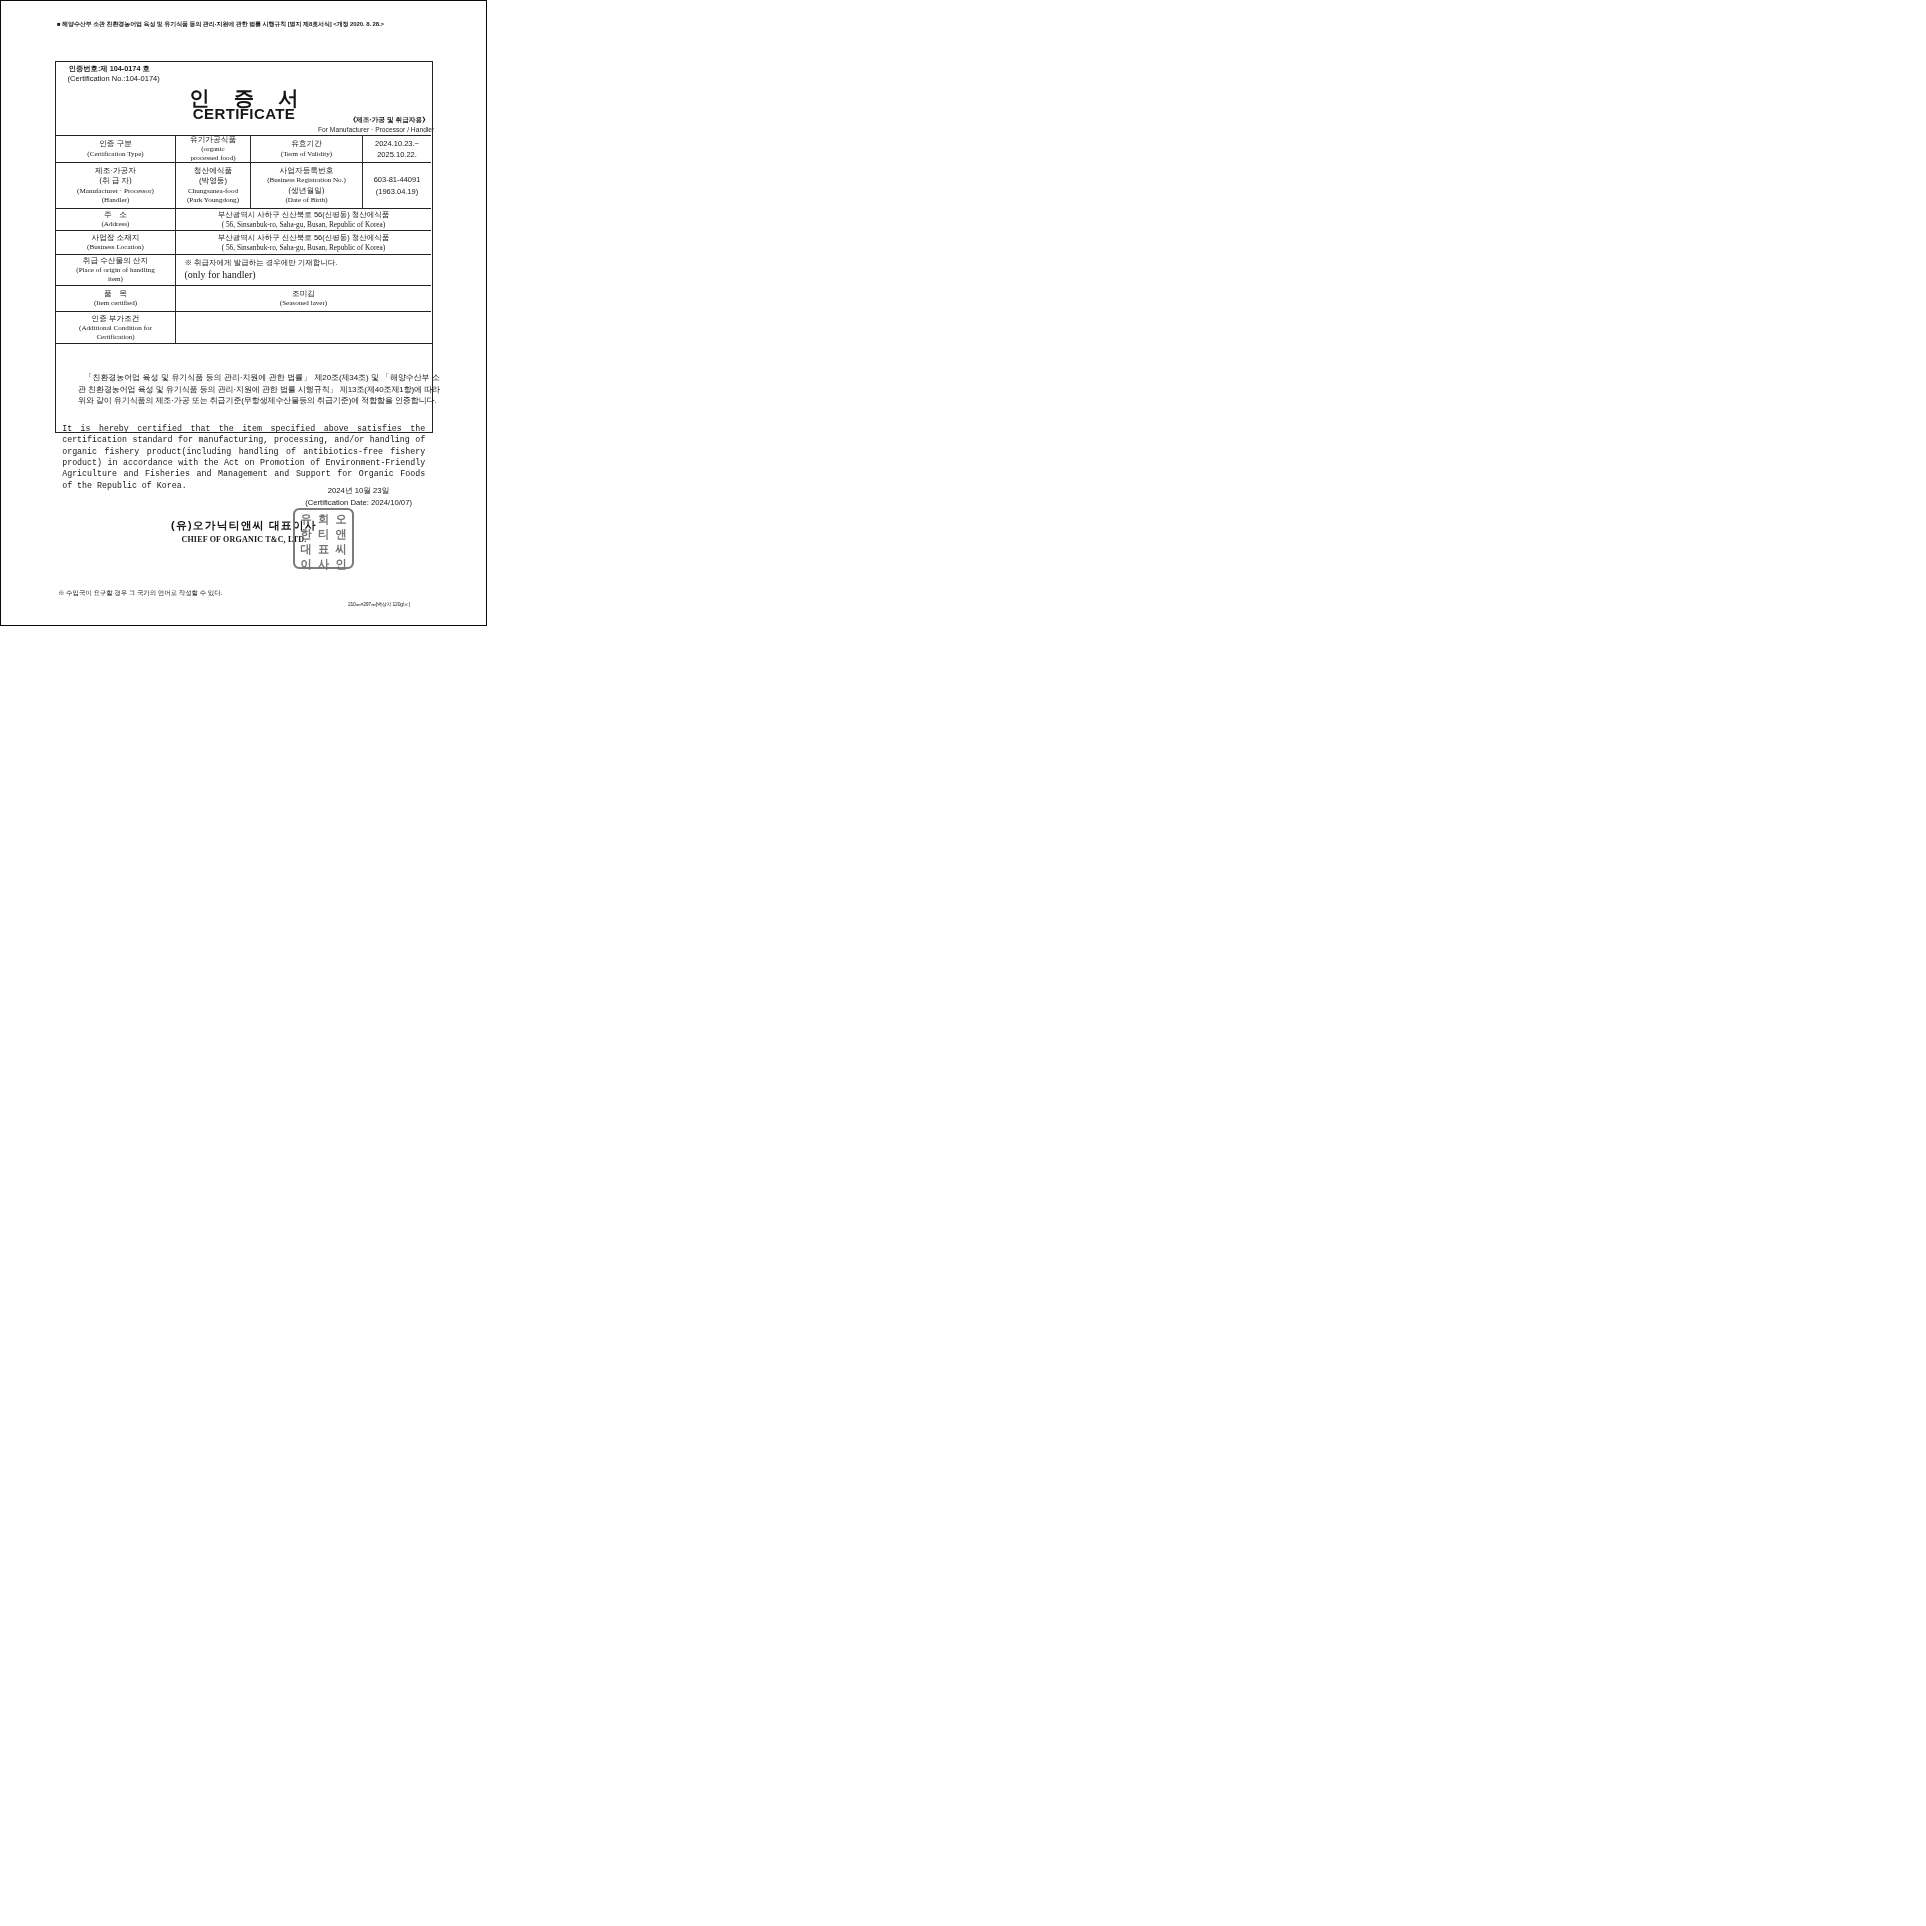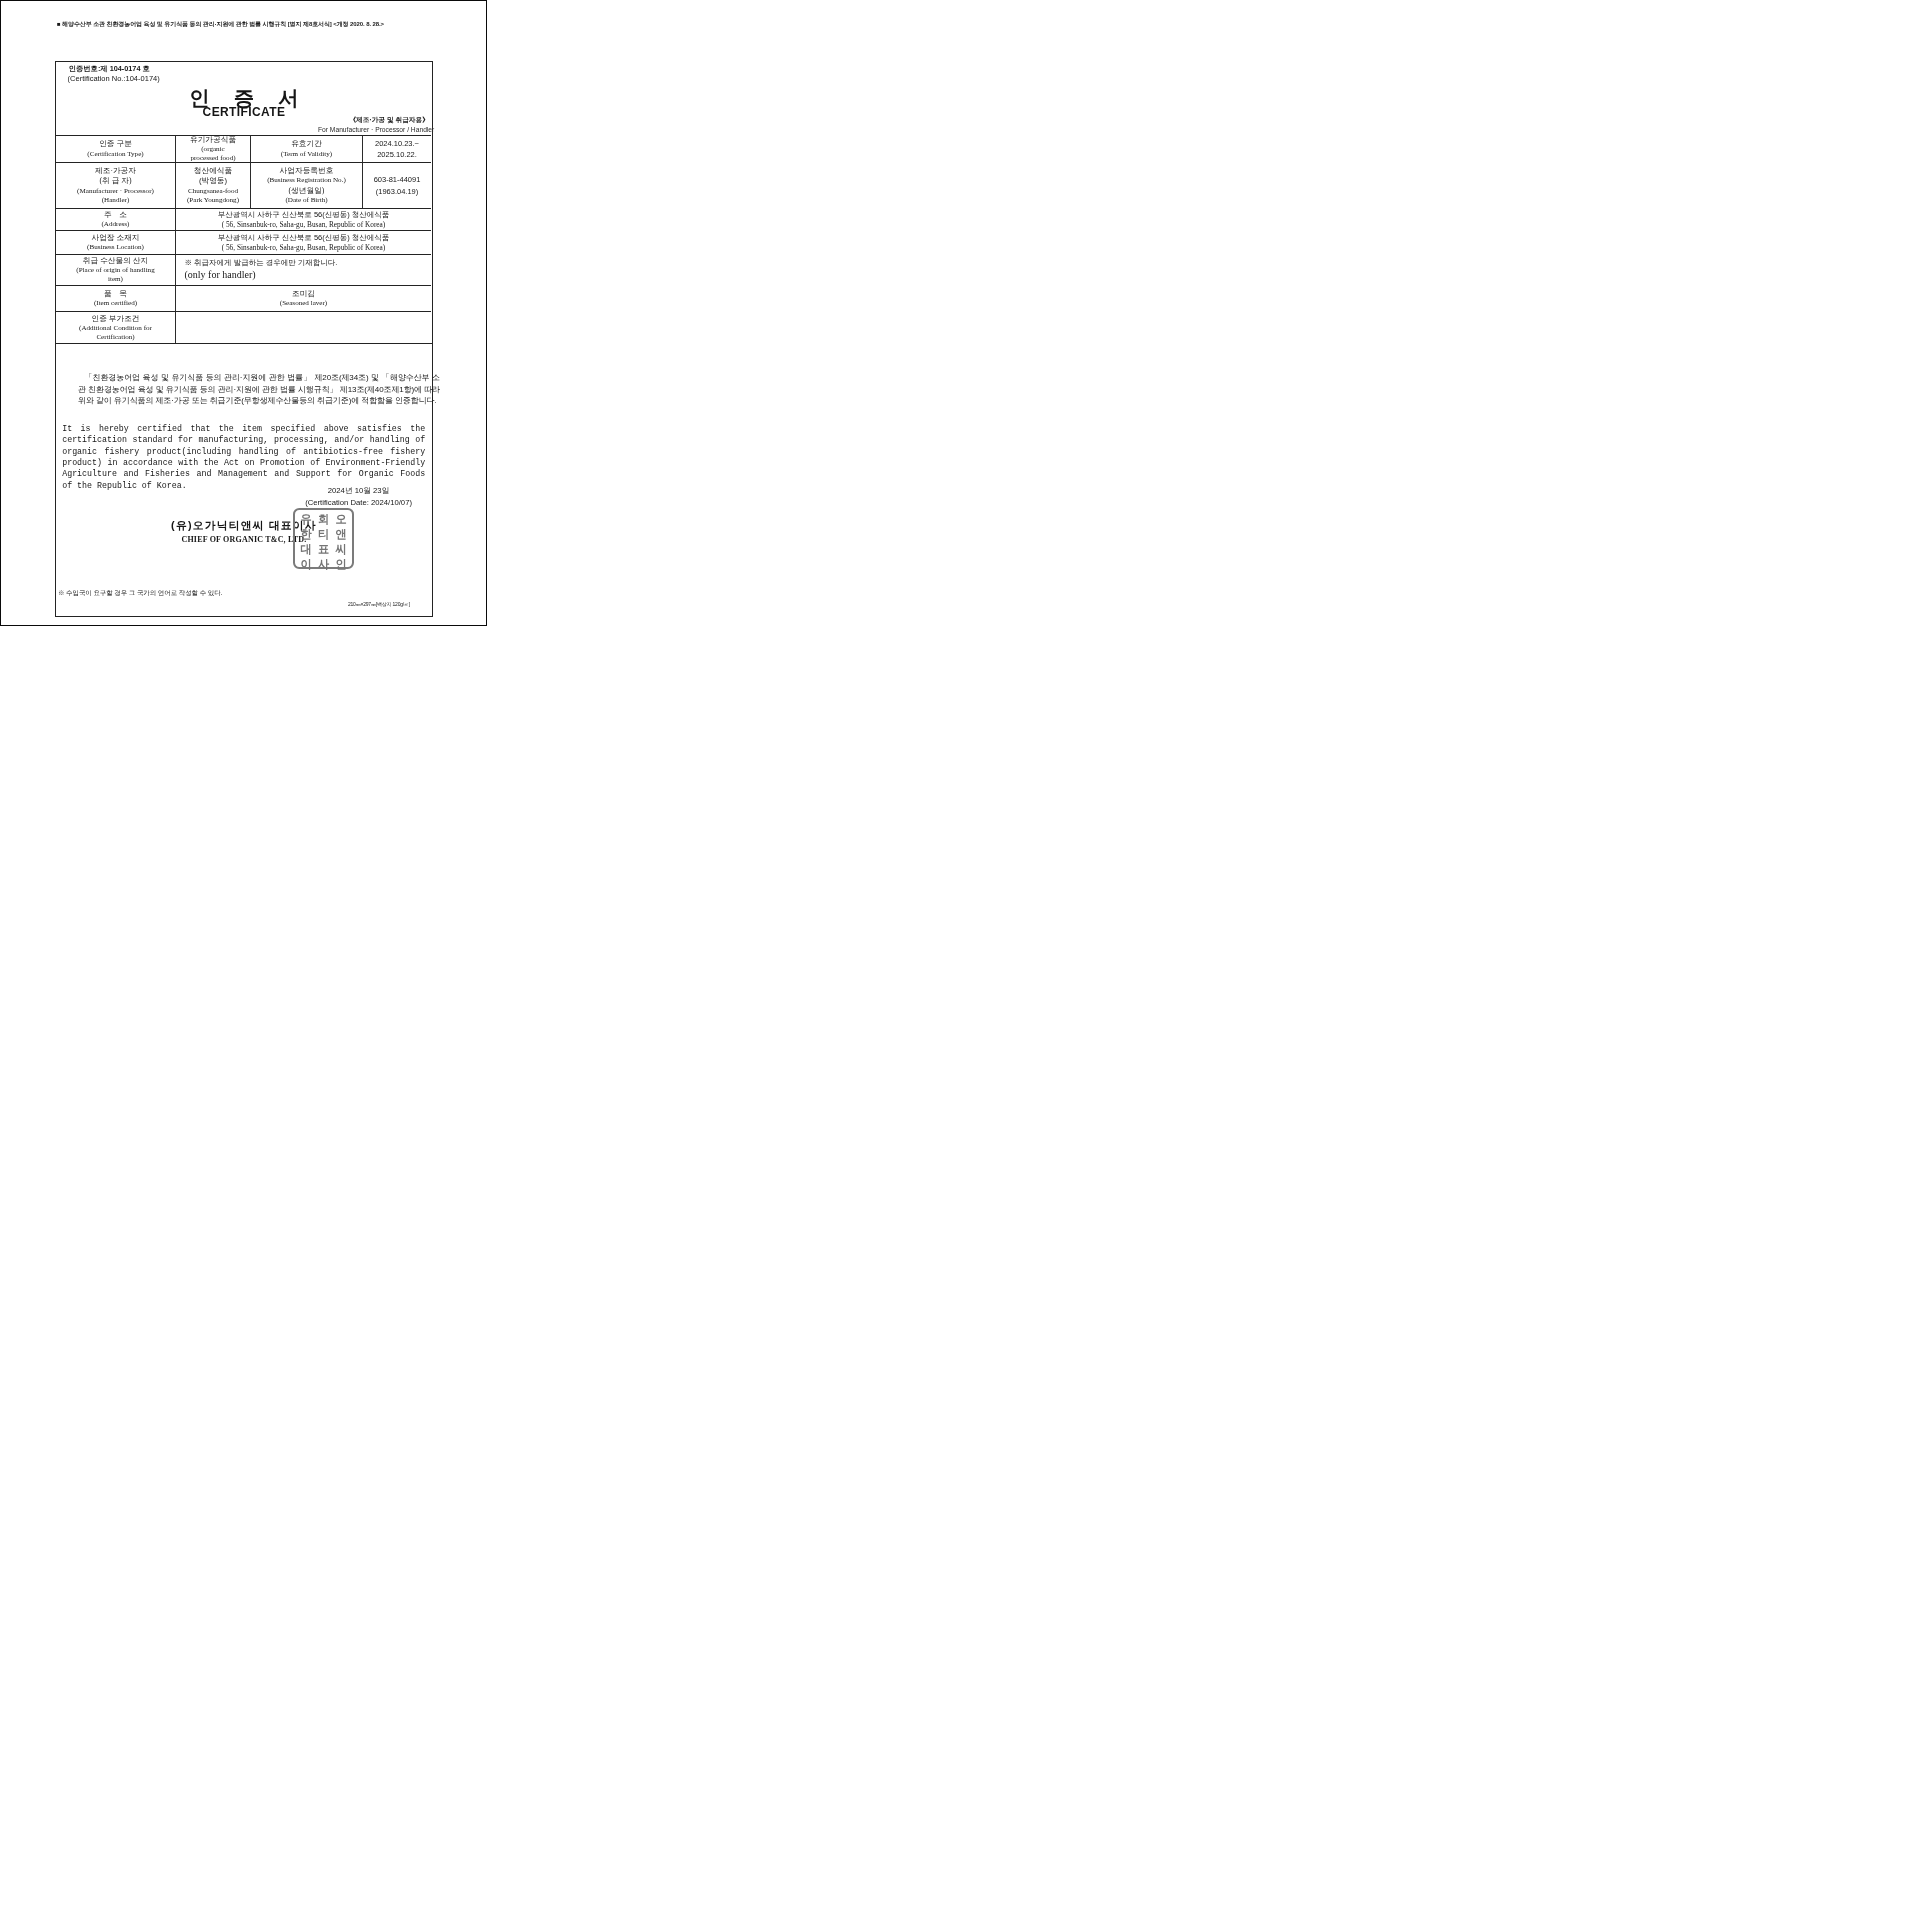--- a/index.html
+++ b/index.html
@@ -9,27 +9,27 @@
     border:1.9px solid #0a0a0a;box-sizing:border-box;
     position:relative;overflow:hidden;
     font-family:"Liberation Sans",sans-serif;
     -webkit-font-smoothing:antialiased;
   }
   .serif{font-family:Liberation Sans, sans-serif;}
   .abs{position:absolute;}
 
   .top-note{top:19px;left:56px;font-size:6px;font-weight:bold;letter-spacing:-0.1px;color:#1b1b1b;white-space:nowrap;}
 
-  .sheet{left:54px;top:60px;width:378px;height:556px;border:1.2px solid #232323;box-sizing:border-box;}
+  .sheet{left:54px;top:60px;width:378px;height:372px;border:1.2px solid #232323;box-sizing:border-box;}
 
   .certno-ko{top:2.3px;left:12.7px;font-size:7.3px;font-weight:bold;white-space:pre;}
   .certno-en{top:12.3px;left:11.6px;font-size:7.5px;}
 
   .title-ko{top:21.6px;left:0;width:100%;text-align:center;font-size:20.4px;font-weight:bold;letter-spacing:9.2px;text-indent:9.2px;white-space:pre;}
-  .title-en{top:43px;left:0;width:100%;text-align:center;font-size:12px;font-weight:bold;letter-spacing:0.4px;}
+  .title-en{top:43px;left:0;width:100%;text-align:center;font-size:15px;font-weight:bold;letter-spacing:0.4px;}
   .aud-ko{top:54px;right:3.1px;font-size:6.7px;font-weight:bold;}
   .aud-en{top:64px;right:-2.3px;font-size:6.7px;color:#2a2a2a;white-space:nowrap;}
 
   .tbl{top:73px;left:0;width:376px;display:grid;
        grid-template-columns:119px 75px 112px 69px;
        grid-template-rows:27px 46px 22.3px 23.5px 31px 26.6px 32px;
        border-bottom:0.8px solid #232323;}
   .cell{border-top:0.8px solid #232323;display:flex;flex-direction:column;justify-content:center;align-items:center;
         text-align:center;gap:0.4px;box-sizing:border-box;padding:0.8px 0.8px;overflow:visible;}
   .bl{border-left:0.8px solid #2b2b2b;}

